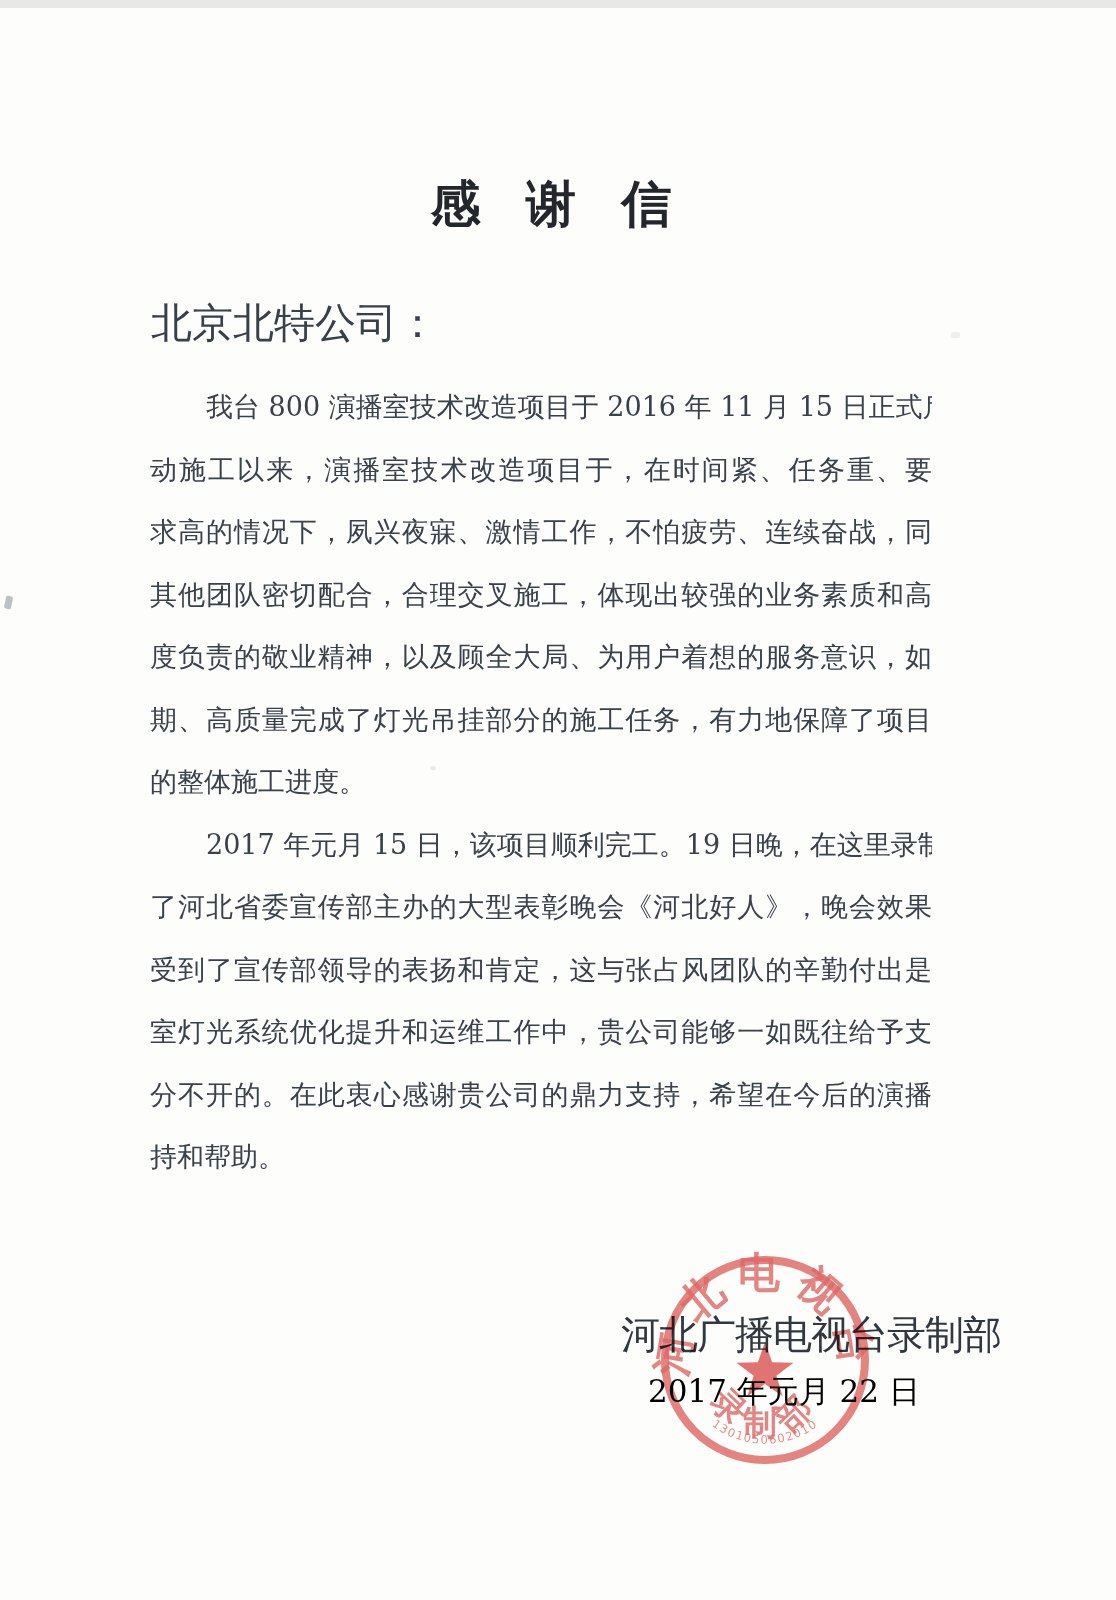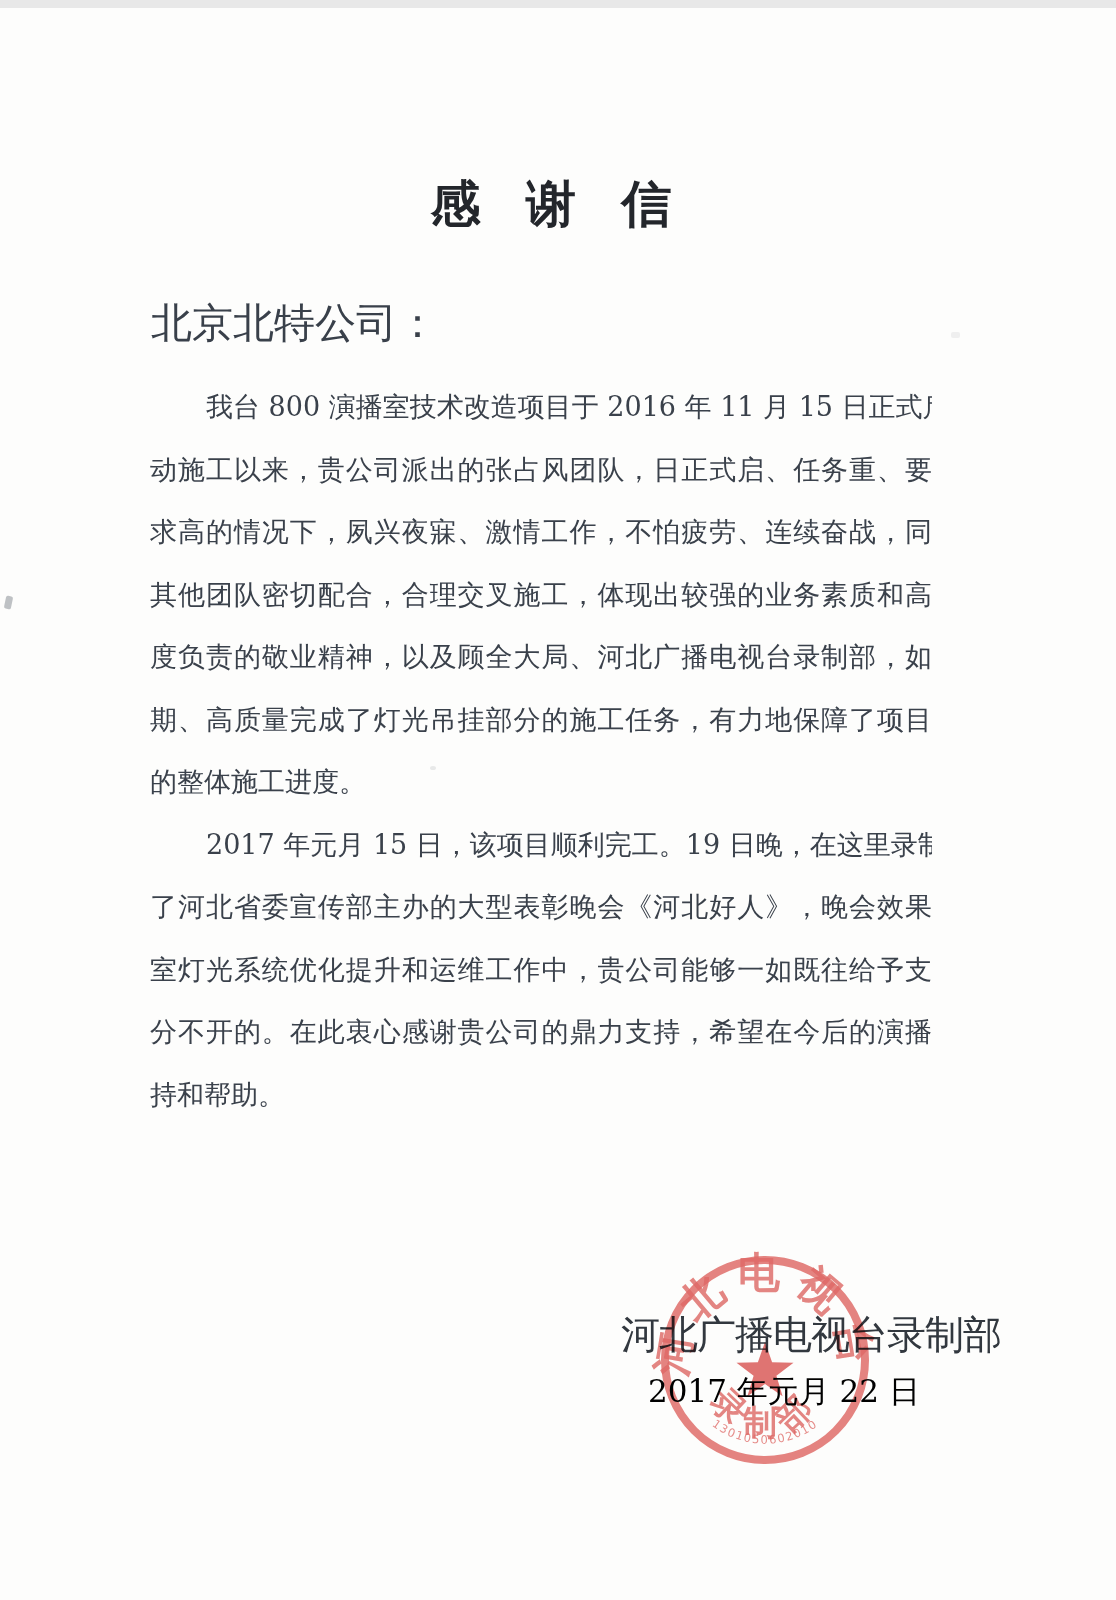--- a/index.html
+++ b/index.html
@@ -66,30 +66,31 @@
 
 <div class="page">
 
   <div class="title">感  谢  信</div>
 
   <div class="salutation">北京北特公司：</div>
 
   <div class="body-block">
     <div>
       <div class="bodyline first">我台 800 演播室技术改造项目于 2016 年 11 月 15 日正式启</div>
-      <div class="bodyline">动施工以来，贵公司派出的张占风团队，日正式启、任务重、要</div>
+      <div class="bodyline">动施工以来，演播室技术改造项目于，在时间紧、任务重、要</div>
       <div class="bodyline">求高的情况下，夙兴夜寐、激情工作，不怕疲劳、连续奋战，同</div>
       <div class="bodyline">其他团队密切配合，合理交叉施工，体现出较强的业务素质和高</div>
-      <div class="bodyline">度负责的敬业精神，以及顾全大局、河北广播电视台录制部，如</div>
+      <div class="bodyline">度负责的敬业精神，以及顾全大局、为用户着想的服务意识，如</div>
       <div class="bodyline">期、高质量完成了灯光吊挂部分的施工任务，有力地保障了项目</div>
       <div class="bodyline last">的整体施工进度。</div>
     </div>
     <div>
       <div class="bodyline first">2017 年元月 15 日，该项目顺利完工。19 日晚，在这里录制</div>
       <div class="bodyline">了河北省委宣传部主办的大型表彰晚会《河北好人》，晚会效果</div>
+      <div class="bodyline">受到了宣传部领导的表扬和肯定，这与张占风团队的辛勤付出是</div>
       <div class="bodyline">室灯光系统优化提升和运维工作中，贵公司能够一如既往给予支</div>
       <div class="bodyline">分不开的。在此衷心感谢贵公司的鼎力支持，希望在今后的演播</div>
       <div class="bodyline last">持和帮助。</div>
     </div>
   </div>
 
   <div class="signature-line">河北广播电视台录制部</div>
   <div class="date-line">2017 年元月 22 日</div>
 
   <svg class="seal" viewBox="0 0 232 232">

